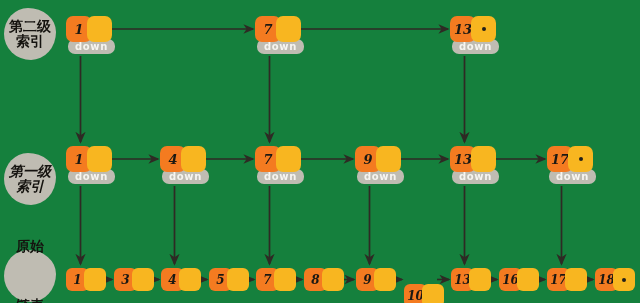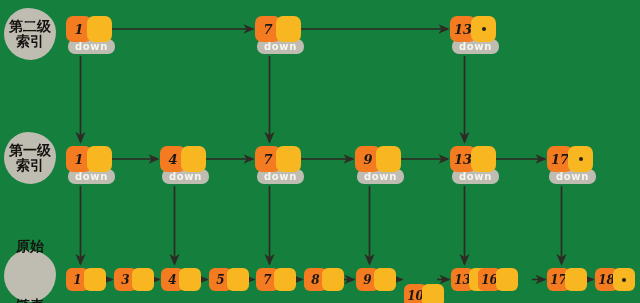--- a/index.html
+++ b/index.html
@@ -154,21 +154,21 @@
         <line x1="369.5" y1="186" x2="369.5" y2="264" class="vline" marker-end="url(#arrowD)"></line>
         <line x1="464.5" y1="186" x2="464.5" y2="264" class="vline" marker-end="url(#arrowD)"></line>
         <line x1="561.5" y1="186" x2="561.5" y2="264" class="vline" marker-end="url(#arrowD)"></line>
       </g>
   </svg>
   <div id="labels">
       <div class="row-label" style="left: 4px; top: 8px;">
         <span>第二级</span>
         <span>索引</span>
       </div>
-      <div class="row-label" style="left: 4px; top: 132px;">
+      <div class="row-label" style="left: 4px; top: 153px; font-style: italic;">
         <span>第一级</span>
         <span>索引</span>
       </div>
       <div class="row-label" style="left: 4px; top: 250px; gap: 44px;">
         <span>原始</span>
         <span>链表</span>
       </div>
     </div>
   <div id="nodes">
       <div class="node" style="left: 66px; top: 16px;">
@@ -240,21 +240,21 @@
         <div class="ptr"></div>
       </div>
       <div class="node small" style="left: 404px; top: 284px;">
         <div class="key">10</div>
         <div class="ptr"></div>
       </div>
       <div class="node small" style="left: 451px; top: 268px;">
         <div class="key">13</div>
         <div class="ptr"></div>
       </div>
-      <div class="node small" style="left: 478px; top: 268px;">
+      <div class="node small" style="left: 499px; top: 268px;">
         <div class="key">16</div>
         <div class="ptr"></div>
       </div>
       <div class="node small" style="left: 547px; top: 268px;">
         <div class="key">17</div>
         <div class="ptr"></div>
       </div>
       <div class="node small" style="left: 595px; top: 268px;">
         <div class="key">18</div>
         <div class="ptr">

